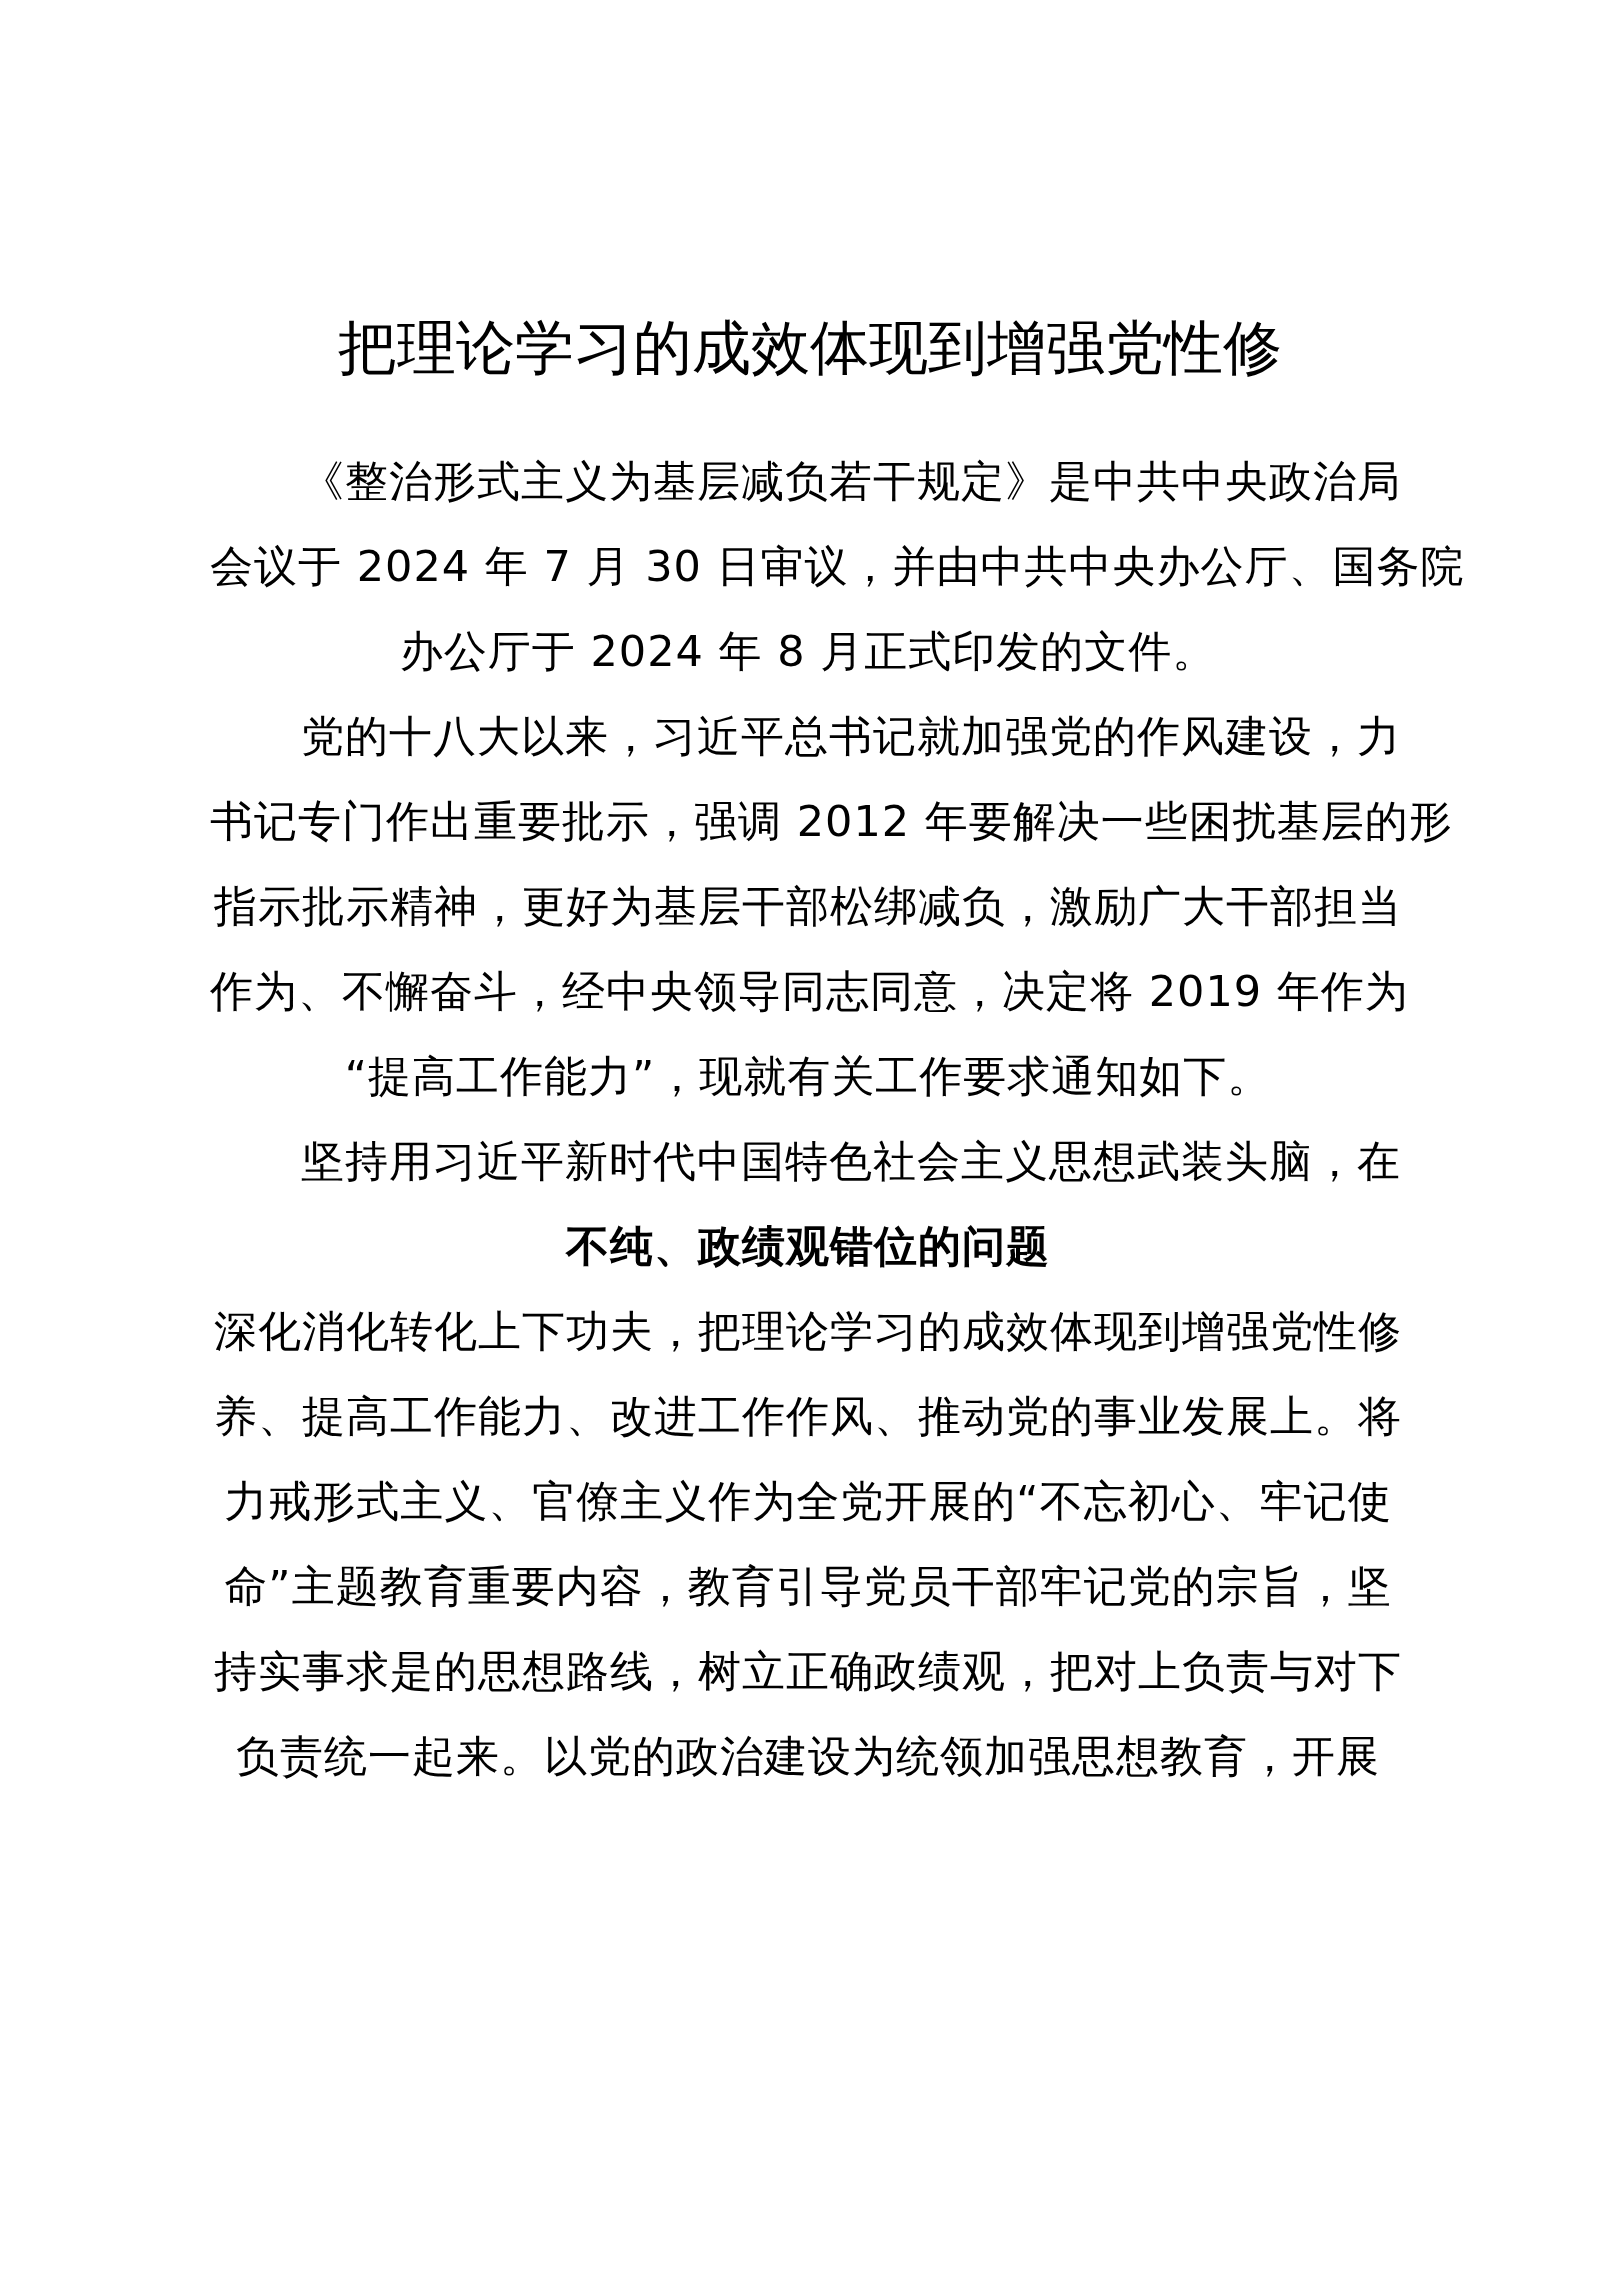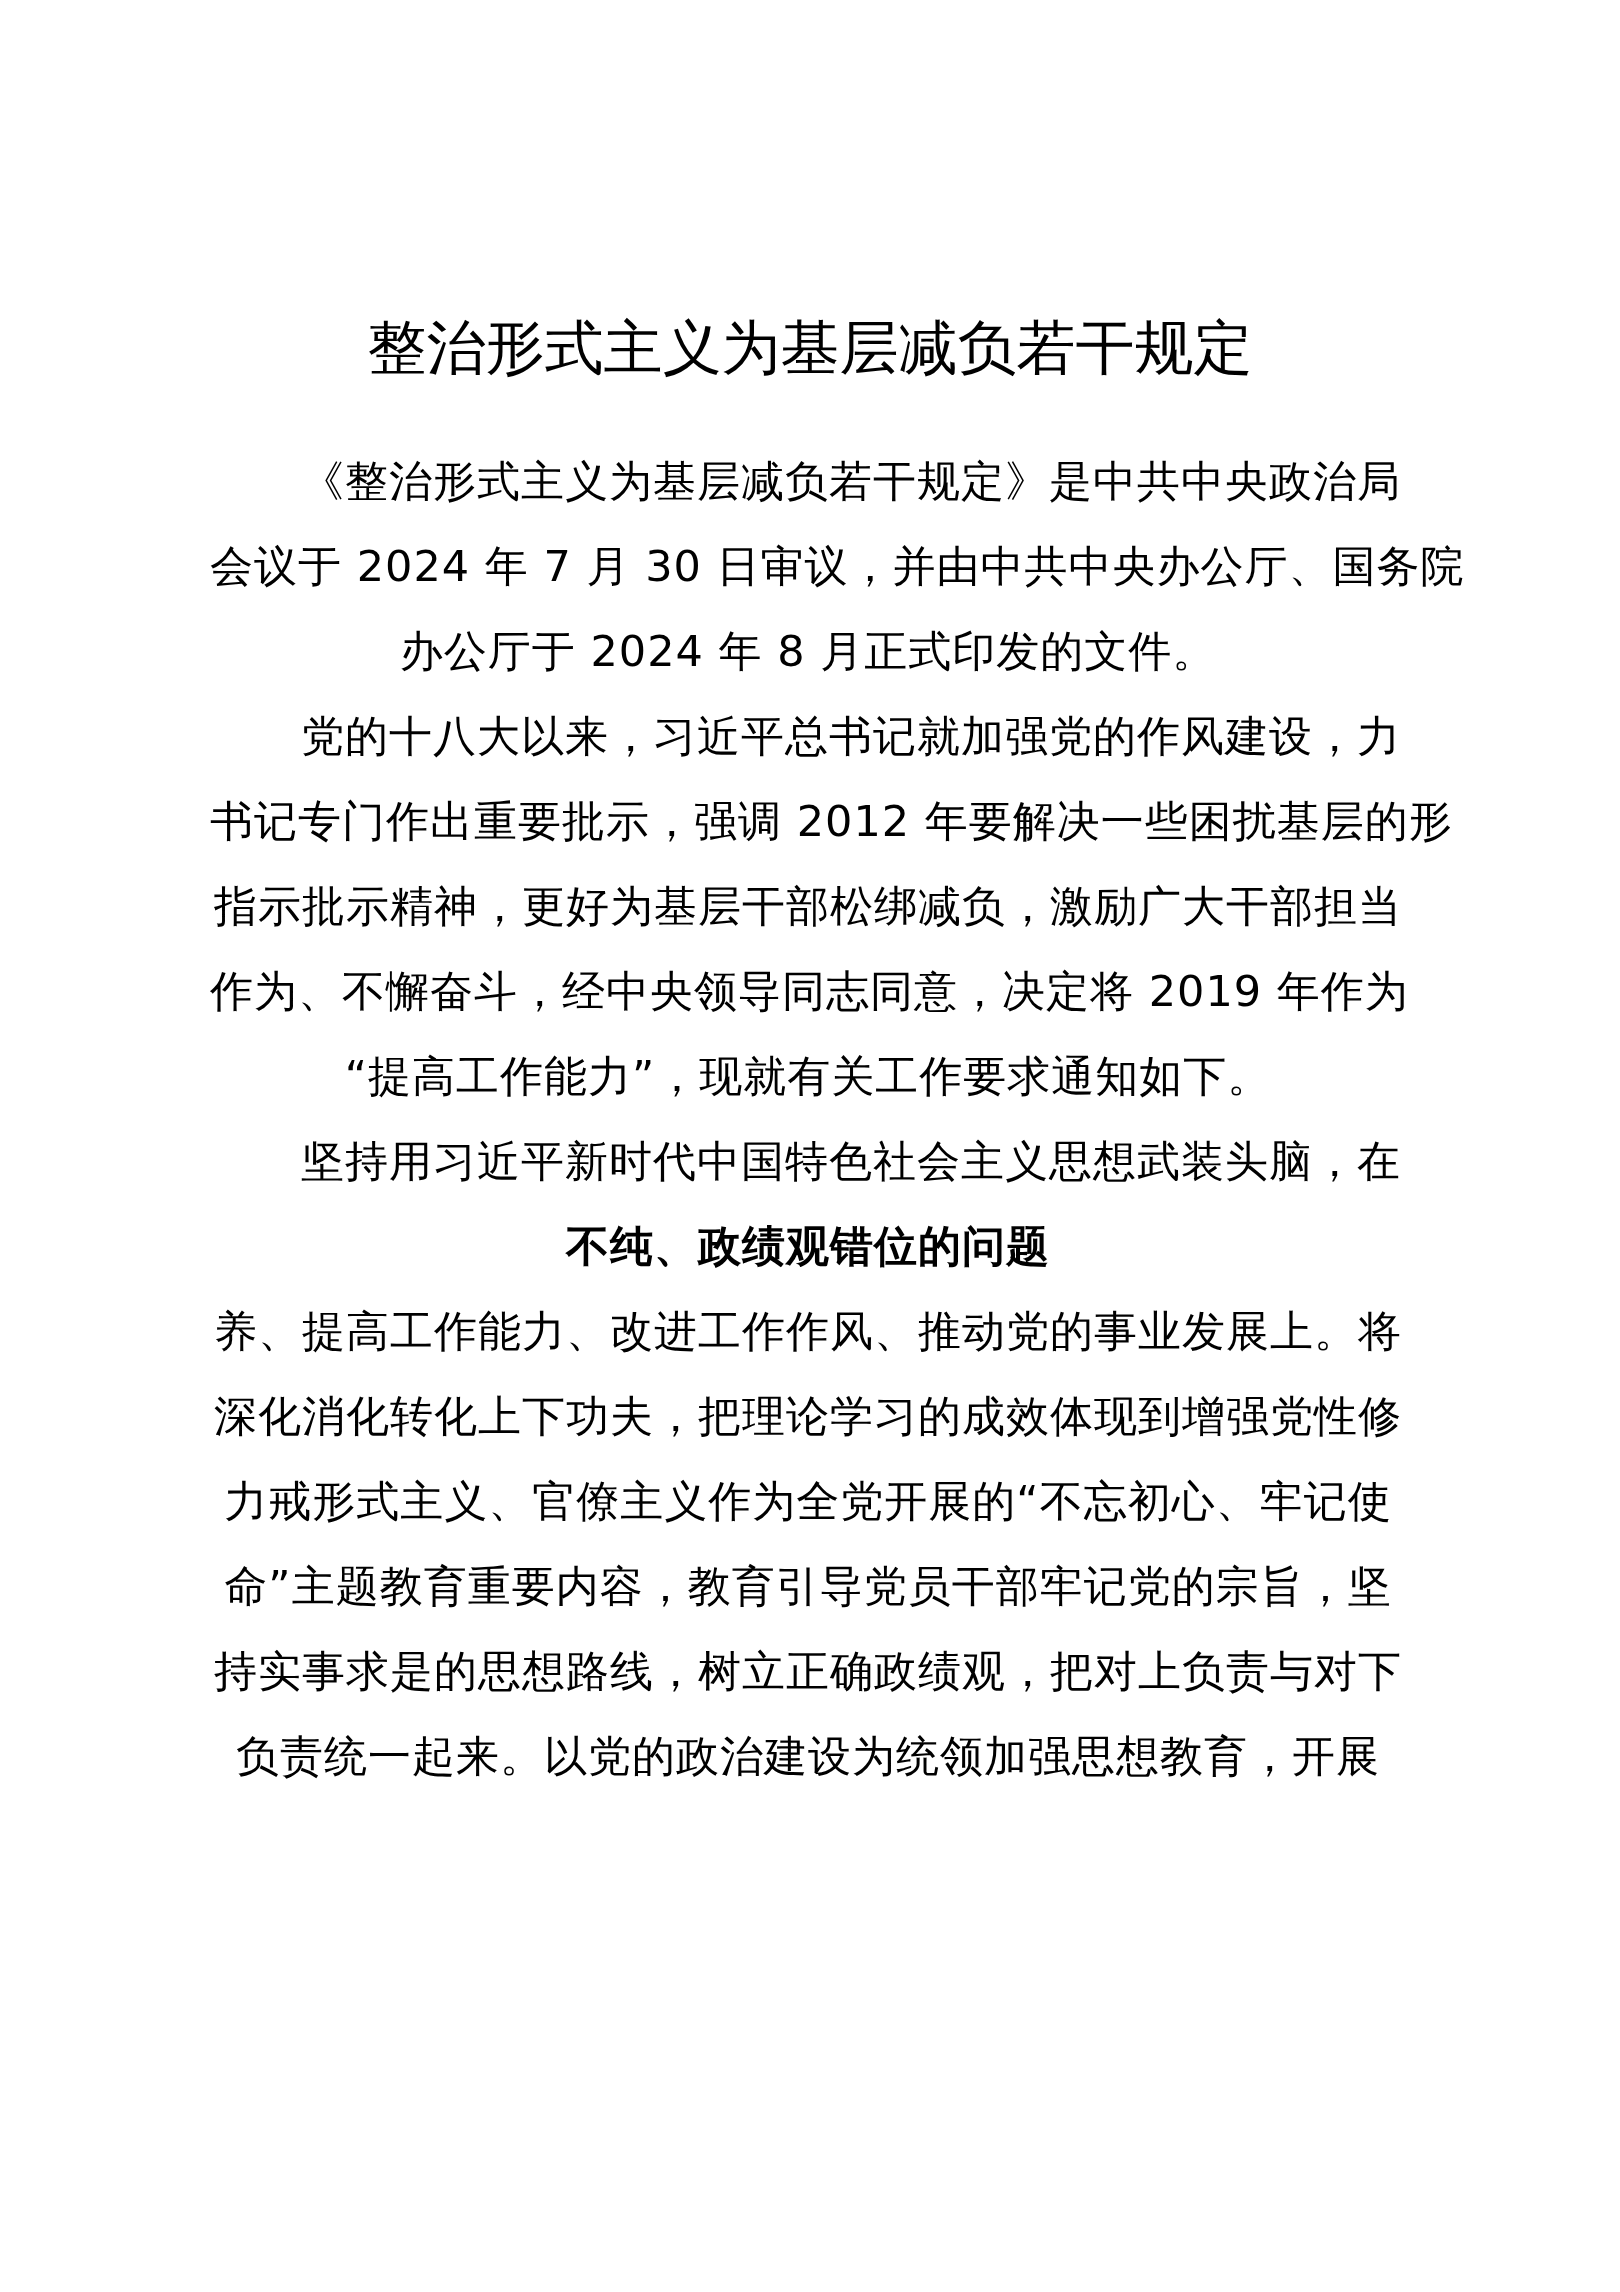--- a/index.html
+++ b/index.html
@@ -53,38 +53,38 @@
       padding-left: 86px;
     }
     .bold {
       font-weight: bold;
     }
   </style>
 </head>
 <body>
 
 <div class="page">
-  <h1 class="title">整治形式主义为基层减负若干规定</h1>
+  <h1 class="title">把理论学习的成效体现到增强党性修</h1>
 
   <div class="body-text">
 
     <span class="line indent">《整治形式主义为基层减负若干规定》是中共中央政治局</span>
     <span class="line">会议于 2024 年 7 月 30 日审议，并由中共中央办公厅、国务院</span>
     <span class="line">办公厅于 2024 年 8 月正式印发的文件。</span>
 
     <span class="line indent">党的十八大以来，习近平总书记就加强党的作风建设，力</span>
     <span class="line">书记专门作出重要批示，强调 2012 年要解决一些困扰基层的形</span>
     <span class="line">指示批示精神，更好为基层干部松绑减负，激励广大干部担当</span>
     <span class="line">作为、不懈奋斗，经中央领导同志同意，决定将 2019 年作为</span>
     <span class="line">“提高工作能力”，现就有关工作要求通知如下。</span>
 
     <span class="line indent">坚持用习近平新时代中国特色社会主义思想武装头脑，在</span>
 
     <span class="line bold">不纯、政绩观错位的问题</span>
+    <span class="line">深化消化转化上下功夫，把理论学习的成效体现到增强党性修</span>
     <span class="line">养、提高工作能力、改进工作作风、推动党的事业发展上。将</span>
-    <span class="line">深化消化转化上下功夫，把理论学习的成效体现到增强党性修</span>
     <span class="line">力戒形式主义、官僚主义作为全党开展的“不忘初心、牢记使</span>
     <span class="line">命”主题教育重要内容，教育引导党员干部牢记党的宗旨，坚</span>
     <span class="line">持实事求是的思想路线，树立正确政绩观，把对上负责与对下</span>
     <span class="line">负责统一起来。以党的政治建设为统领加强思想教育，开展</span>
   </div>
 </div>
 
 
 </body></html>

